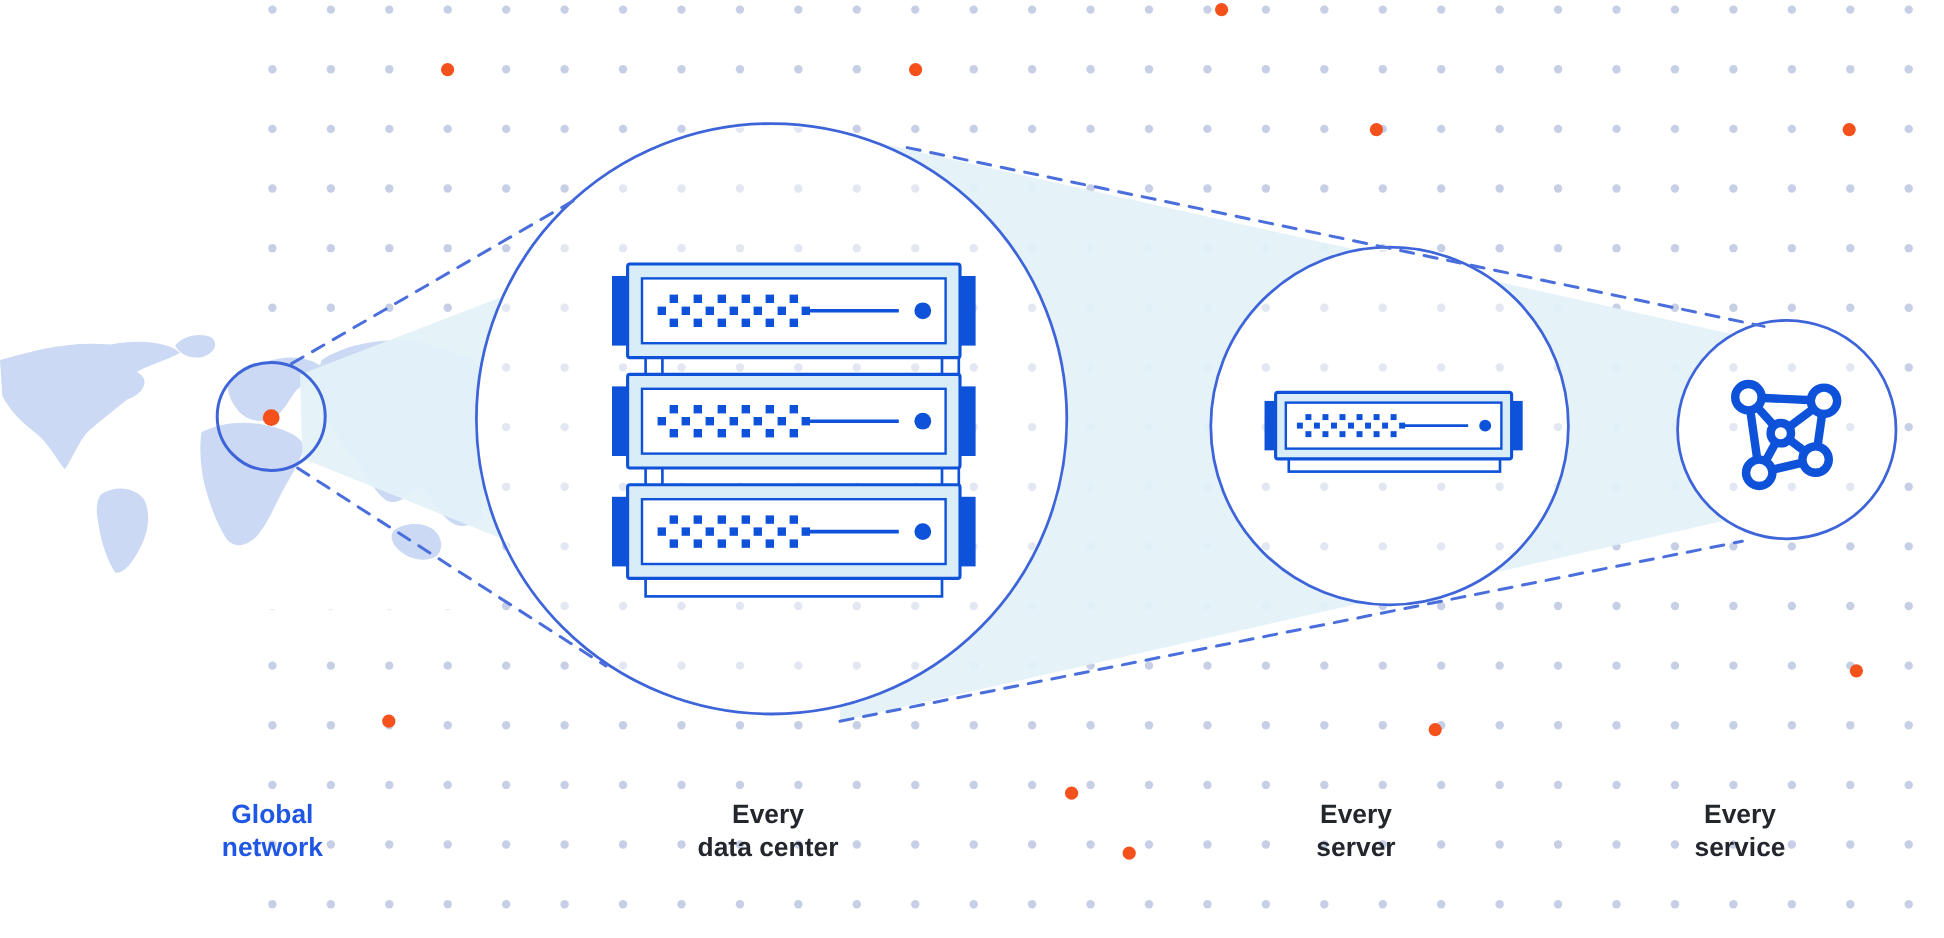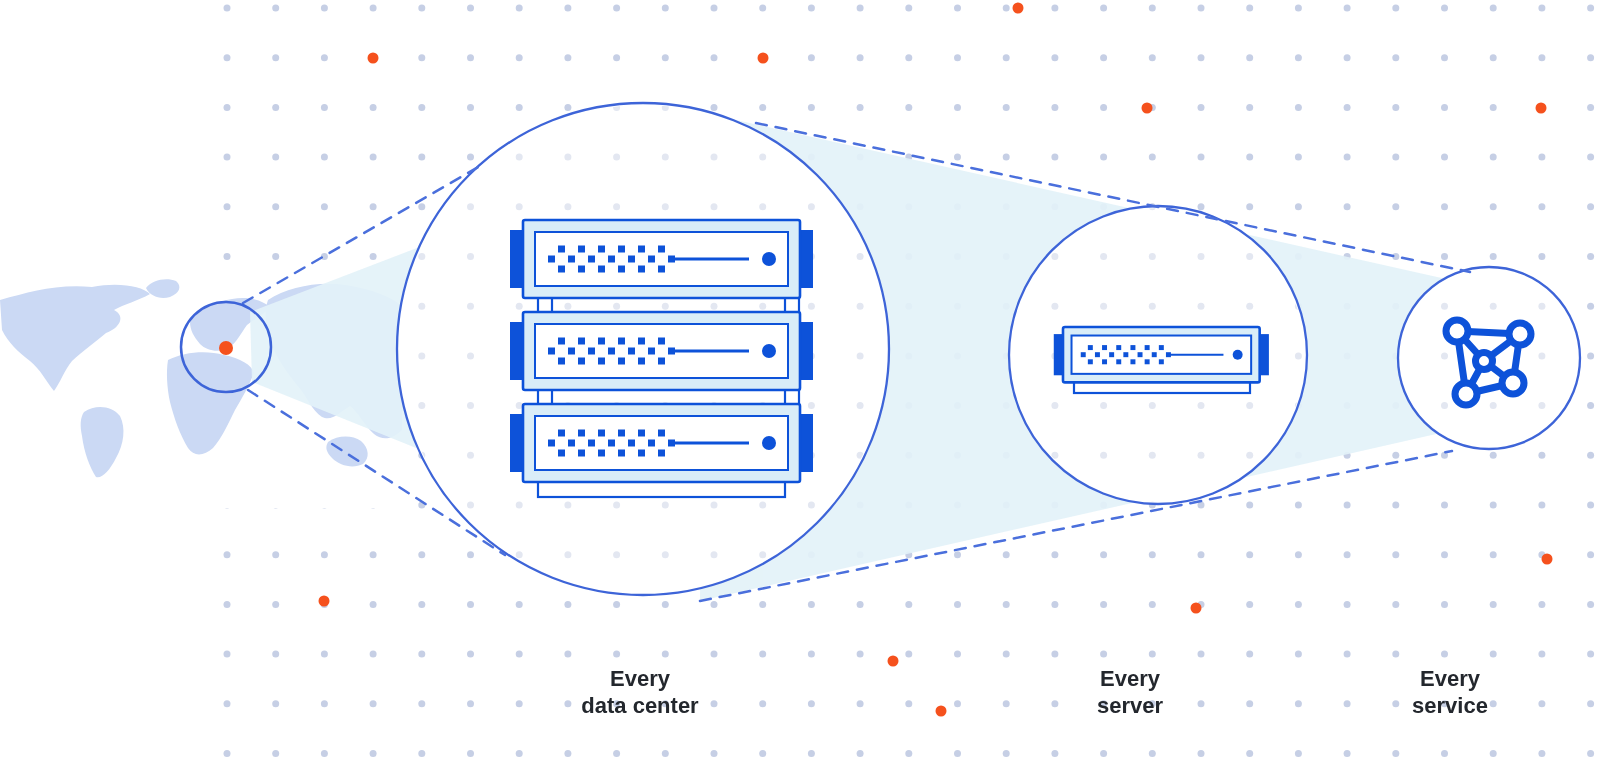--- a/index.html
+++ b/index.html
@@ -1138,19 +1138,21 @@
         <circle cx="1466" cy="394" r="11" fill="#ffffff" stroke="#0d52d9" stroke-width="7"></circle>
         <circle cx="1484" cy="361" r="8.5" fill="#ffffff" stroke="#0d52d9" stroke-width="7"></circle>
       </g>
 
     <g>
       <circle cx="226" cy="347" r="45" fill="none" stroke="var(--circle-stroke)" stroke-width="2.5"></circle>
       <circle id="mapMarker" cx="226" cy="348" r="7" fill="var(--orange)"></circle>
     </g>
   </svg>
 
+  <div class="label blue" style="left:107px;">Global
+network</div>
   <div class="label" style="left:520px;">Every
 data center</div>
   <div class="label" style="left:1010px;">Every
 server</div>
   <div class="label" style="left:1330px;">Every
 service</div>
 </div>
 
 </body></html>

